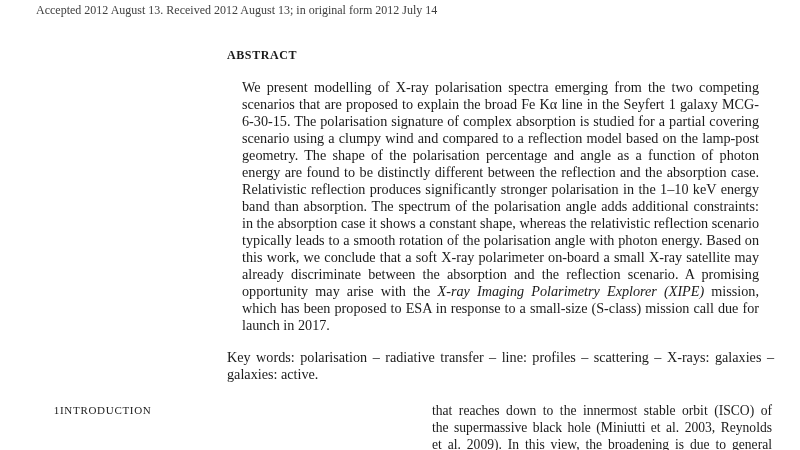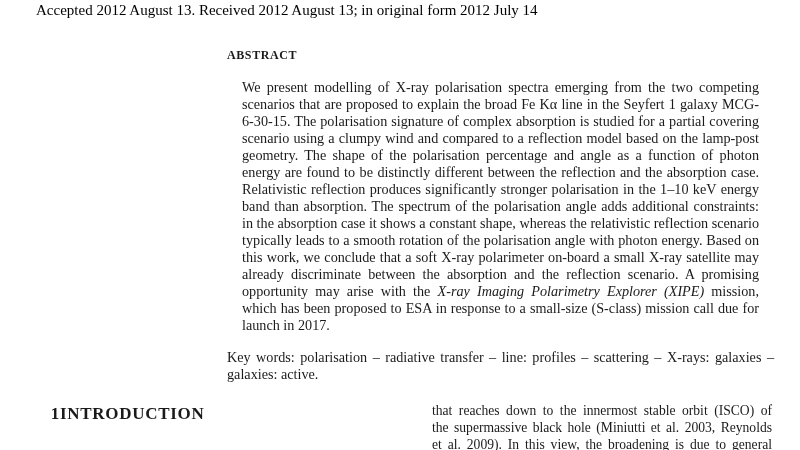--- a/index.html
+++ b/index.html
@@ -21,24 +21,24 @@
       top: 0;
       width: 30px;
       height: 450px;
       overflow: hidden;
     }
     .received {
       position: absolute;
       left: 36px;
       top: 2px;
       font-family: "Liberation Serif", serif;
-      font-size: 15px;
+      font-size: 12px;
       line-height: 16px;
       white-space: nowrap;
-      color: #000000;
+      color: #404040;
     }
     .abstract-block {
       position: absolute;
       left: 227px;
       top: 47px;
       width: 547px;
       font-family: "Liberation Serif", serif;
       font-size: 14.2px;
       line-height: 17px;
       text-align: justify;
@@ -62,22 +62,22 @@
       text-align: justify;
     }
     .keywords b {
       font-weight: normal;
     }
     .section-heading {
       position: absolute;
       left: 36px;
       top: 404px;
       font-family: "Liberation Serif", serif;
-      font-size: 17px;
-      font-weight: bold;
+      font-size: 11px;
+      font-weight: normal;
       letter-spacing: 0.7px;
       white-space: nowrap;
       text-align: right;
     }
     .section-heading .num {
       display: inline-block;
       width: 24px;
     }
     .col-left {
       position: absolute;

